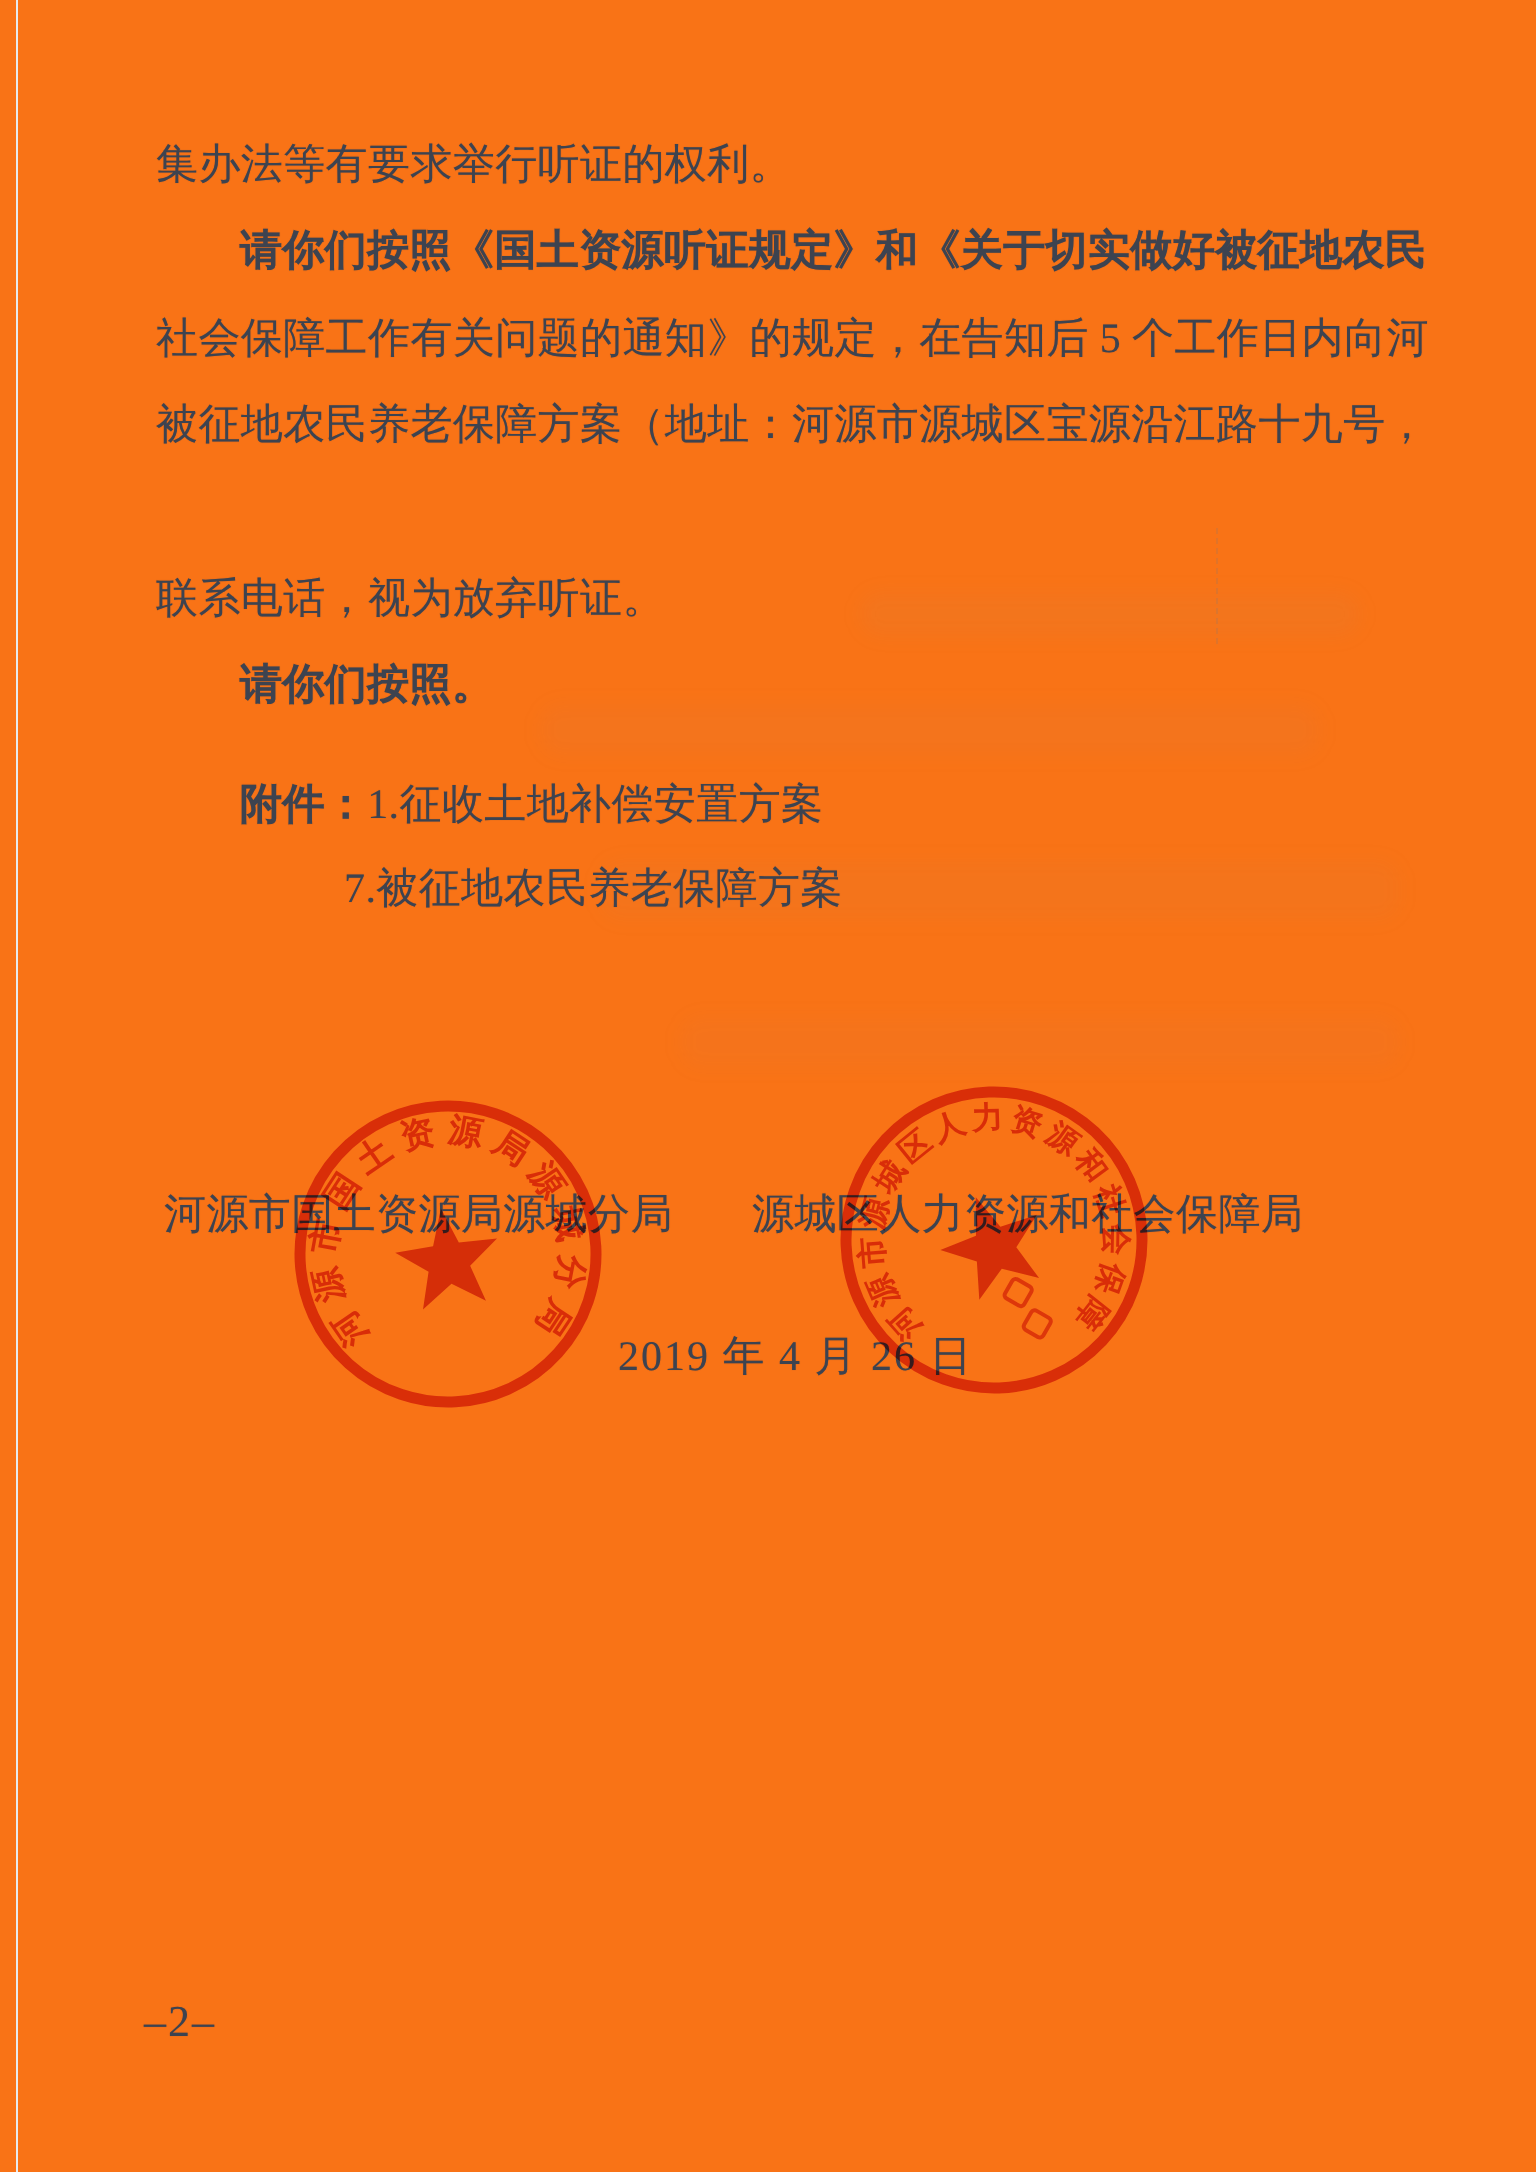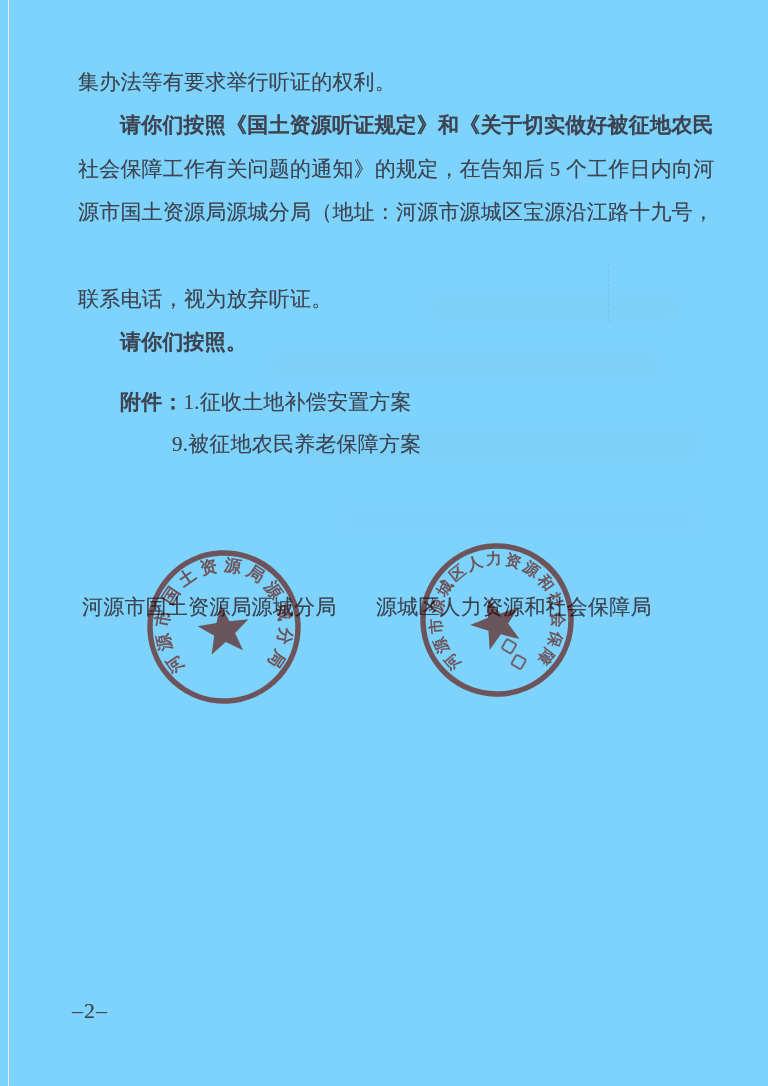--- a/index.html
+++ b/index.html
@@ -5,21 +5,21 @@
   * { box-sizing: border-box; }
   html, body { margin: 0; padding: 0; }
   body {
     width: 768px; height: 1086px;
     background: #ffffff;
     font-family: "Liberation Serif", "DejaVu Serif", serif;
     position: relative; overflow: hidden;
   }
   .page {
     position: absolute; inset: 0;
-    background: #7dd3fc;
+    background: #f97316;
   }
   
   .edge-left {
     position: absolute; left: 8px; top: 0; width: 1px; height: 100%;
     background: #e7ebee;
   }
   .artifact-dash {
     position: absolute; left: 608px; top: 264px; width: 1px; height: 58px;
     border-left: 1px dashed rgba(110,120,135,0.32); opacity: 0.55;
   }
@@ -73,30 +73,31 @@
   <div class="edge-left"></div>
   <div class="artifact-dash"></div>
   <div class="smudge s1"></div>
   <div class="smudge s2"></div>
   <div class="smudge s3"></div>
   <div class="smudge s4"></div>
 
   <div class="line l1">集办法等有要求举行听证的权利。</div>
   <div class="line l2 indent">请你们按照《国土资源听证规定》和《关于切实做好被征地农民</div>
   <div class="line l3">社会保障工作有关问题的通知》的规定，在告知后 5 个工作日内向河</div>
-  <div class="line l4">源市国土资源局源城分局（地址：河源市源城区宝源沿江路十九号，</div>
+  <div class="line l4">被征地农民养老保障方案（地址：河源市源城区宝源沿江路十九号，</div>
   <div class="line l6">联系电话，视为放弃听证。</div>
   <div class="line l7 indent">请你们按照。</div>
 
   <div class="line att1"><span class="indent">附件：</span><span>1.征收土地补偿安置方案</span></div>
-  <div class="line att2">9.被征地农民养老保障方案</div>
+  <div class="line att2">7.被征地农民养老保障方案</div>
 
   <div class="line sig-left">河源市国土资源局源城分局</div>
   <div class="line sig-right">源城区人力资源和社会保障局</div>
 
+  <div class="line date-line">2019 年 4 月 26 日</div>
 
   <div class="line page-number">–2–</div>
 
   <div class="seal seal-left">
     <svg viewBox="0 0 160 160" xmlns="http://www.w3.org/2000/svg">
       <defs>
         <path id="arcL" d="M 40.4,119.6 A 56,56 0 1 1 119.6,119.6" fill="none"></path>
       </defs>
       <circle cx="80" cy="80" r="74" fill="none" stroke="#d9453a" stroke-width="5.5" opacity="0.92"></circle>
       <polygon points="80,57 86.5,75.1 105.7,75.7 90.5,87.4 95.9,105.8 80,95 64.1,105.8 69.5,87.4 54.3,75.7 73.5,75.1" fill="#d24237" opacity="0.9" transform="rotate(-5 80 84)"></polygon>

